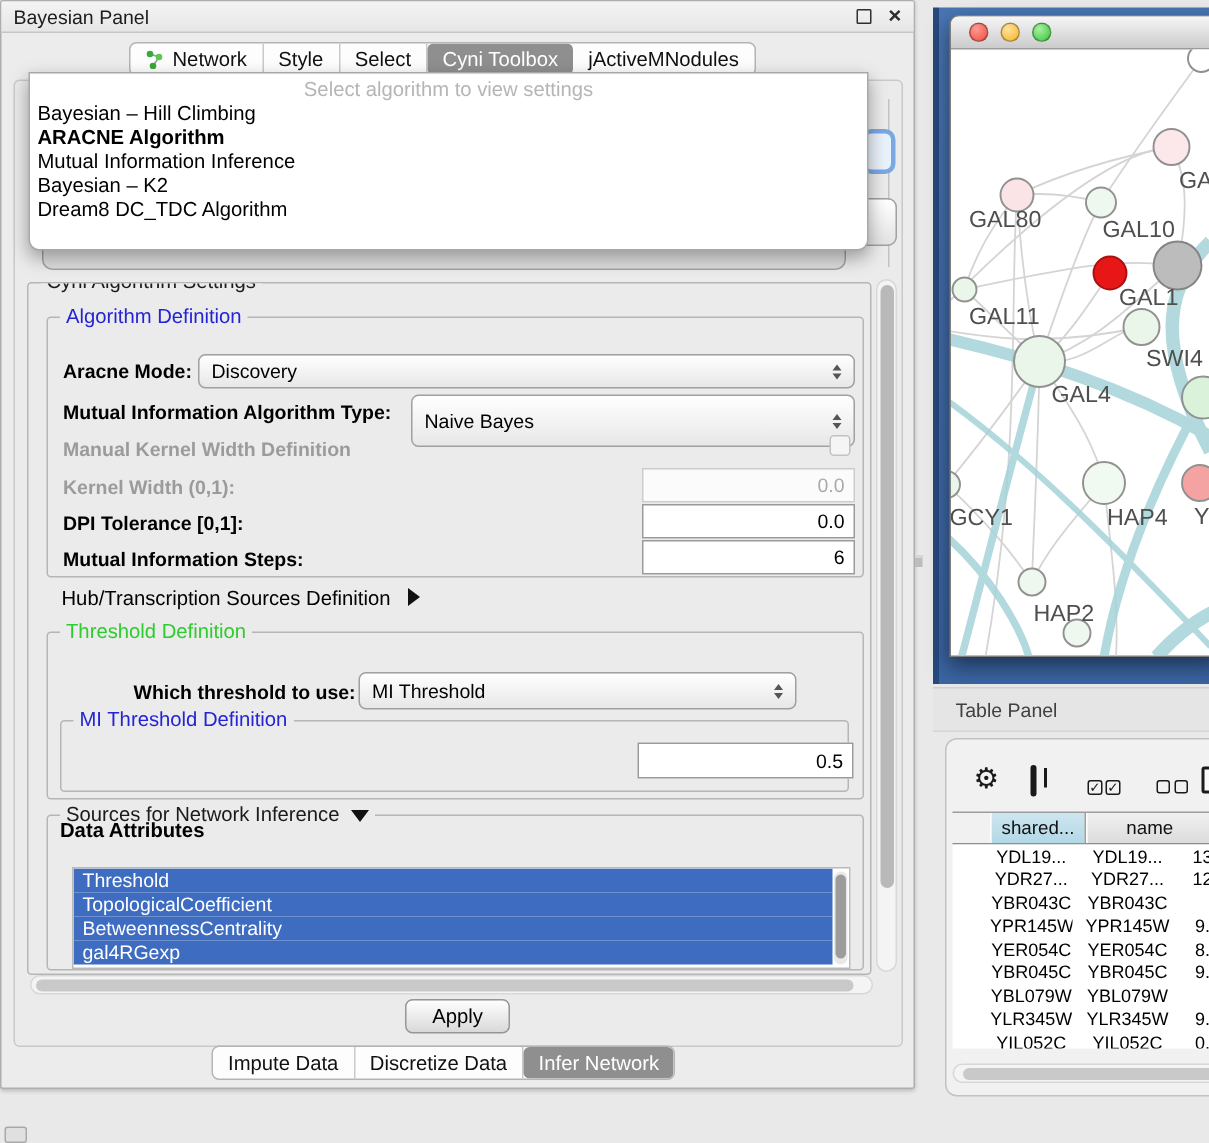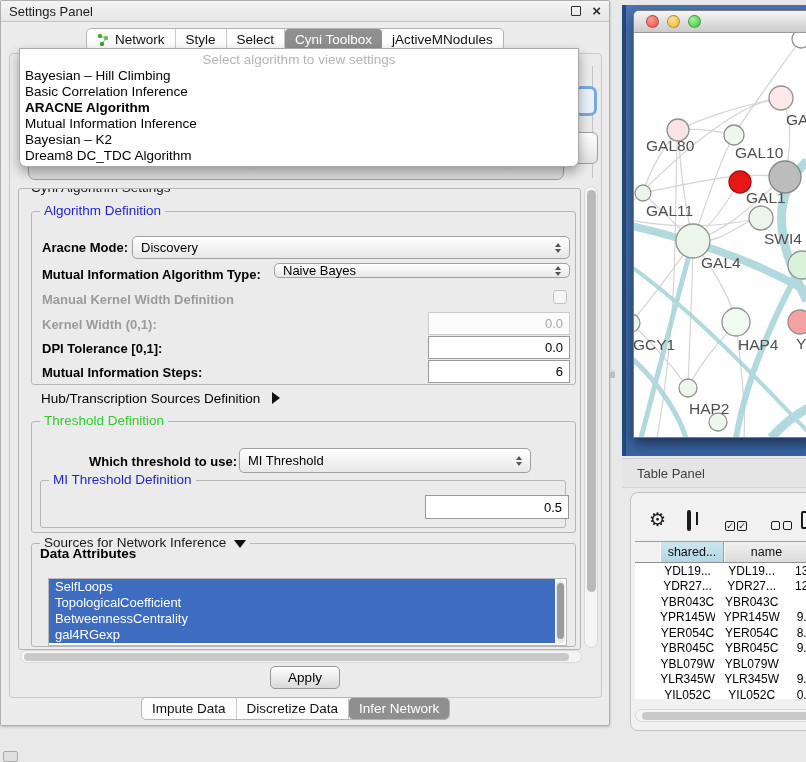--- a/index.html
+++ b/index.html
@@ -107,21 +107,21 @@
   .mini-square { left:3px; top:751px; width:15px; height:11px; border:1px solid #a9a9a9; background:#e0e0e0; border-radius:2px; }
 
   svg text { font-family:"Liberation Sans","DejaVu Sans",sans-serif; }
 </style>
 </head>
 <body>
 
 <div class="abs control-panel">
 
   <div class="abs cp-titlebar">
-    <div class="abs cp-title">Settings Panel</div>
+    <div class="abs cp-title">Bayesian Panel</div>
     <div class="abs float-btn"></div>
     <div class="abs close-btn">×</div>
   </div>
 
   <div class="abs top-tabs tabgroup">
     <div class="tab">
       <svg class="net-icon" viewBox="0 0 13 13">
         <line x1="3" y1="3" x2="9" y2="5" stroke="#9a9a9a" stroke-width="1"></line>
         <line x1="9" y1="5" x2="5" y2="11" stroke="#9a9a9a" stroke-width="1"></line>
         <circle cx="3" cy="3" r="2.2" fill="#3aa83a"></circle>
@@ -160,21 +160,21 @@
         <div class="abs form-label" style="left:10px; top:28px;">Aracne Mode:</div>
         <div class="abs combo" style="left:100px; top:24px; width:438px; height:23px;">
           <span>Discovery</span>
           <span class="arrows">
               <i class="up"></i>
               <i class="dn"></i>
             </span>
         </div>
 
         <div class="abs form-label" style="left:10px; top:55px;">Mutual Information Algorithm Type:</div>
-        <div class="abs combo" style="left:242px; top:51px; width:296px; height:15px;">
+        <div class="abs combo" style="left:242px; top:51px; width:296px; height:35px;">
           <span>Naive Bayes</span>
           <span class="arrows">
               <i class="up"></i>
               <i class="dn"></i>
             </span>
         </div>
 
         <div class="abs form-label dis" style="left:10px; top:80px;">Manual Kernel Width Definition</div>
         <div class="abs checkbox" style="left:521px; top:78px;"></div>
 
@@ -219,21 +219,21 @@
         </div>
       </div>
 
       <div class="abs group" style="left:12px; top:354px; width:545px; height:104px;">
         <span class="legend"><span>Sources for Network Inference</span> <span class="tri-down" style="position:relative; top:1px; margin-left:4px;"></span></span>
         <div class="abs form-label" style="left:8px; top:2px; font-size:13.5px;">Data Attributes</div>
         <div class="abs attr-list" style="left:16px; top:34px; width:519px; height:68px;">
           <div class="attr-scroll">
               <div class="thumb"></div>
             </div>
-        <div class="attr-item">SelfLoops</div>
+        <div class="attr-item">Threshold</div>
             <div class="attr-item">TopologicalCoefficient</div>
             <div class="attr-item">BetweennessCentrality</div>
             <div class="attr-item">gal4RGexp</div>
           </div>
       </div>
     </div>
 
     <div class="abs vscroll" style="left:574px; top:132px; height:462px;">
       <div class="thumb" style="top:3px; height:402px;"></div>
     </div>
@@ -243,21 +243,20 @@
 
     <div class="abs apply-btn" style="left:260px; top:612px;">
         <span>Apply</span>
       </div>
   </div>
 
   <div class="abs dd-overlay">
     <div class="dd-placeholder">Select algorithm to view settings</div>
     <div>
         <div class="dd-item">Bayesian – Hill Climbing</div>
-        <div class="dd-item">Basic Correlation Inference</div>
         <div class="dd-item bold">ARACNE Algorithm</div>
         <div class="dd-item">Mutual Information Inference</div>
         <div class="dd-item">Bayesian – K2</div>
         <div class="dd-item">Dream8 DC_TDC Algorithm</div>
       </div>
   </div>
 
   <div class="abs bottom-tabs tabgroup">
     <div class="tab">
         <span>Impute Data</span>

